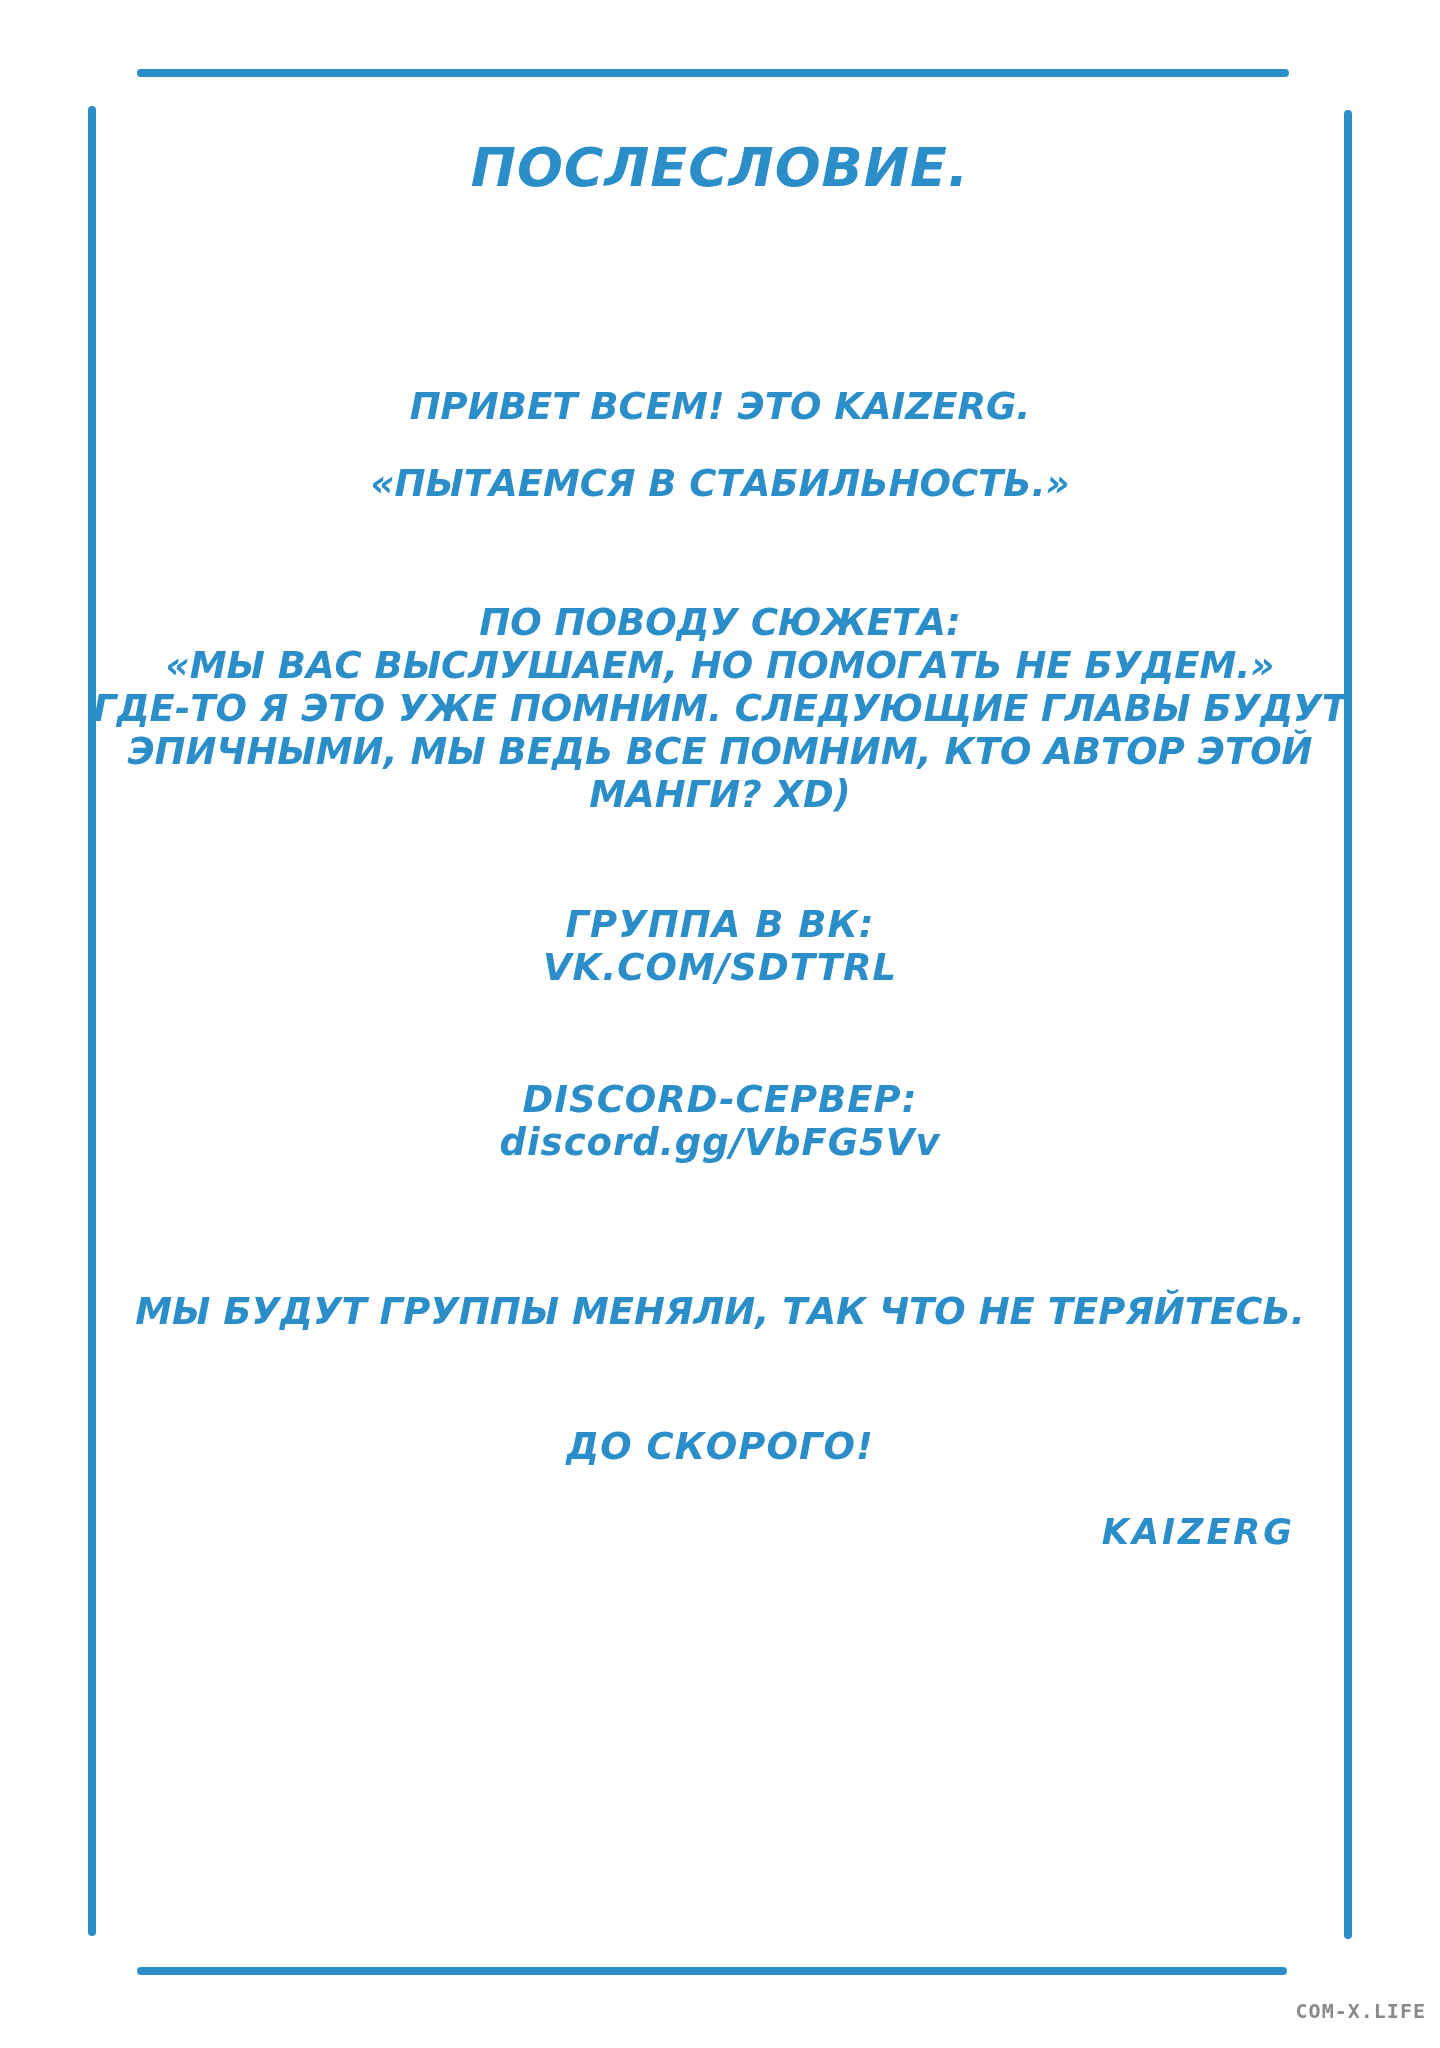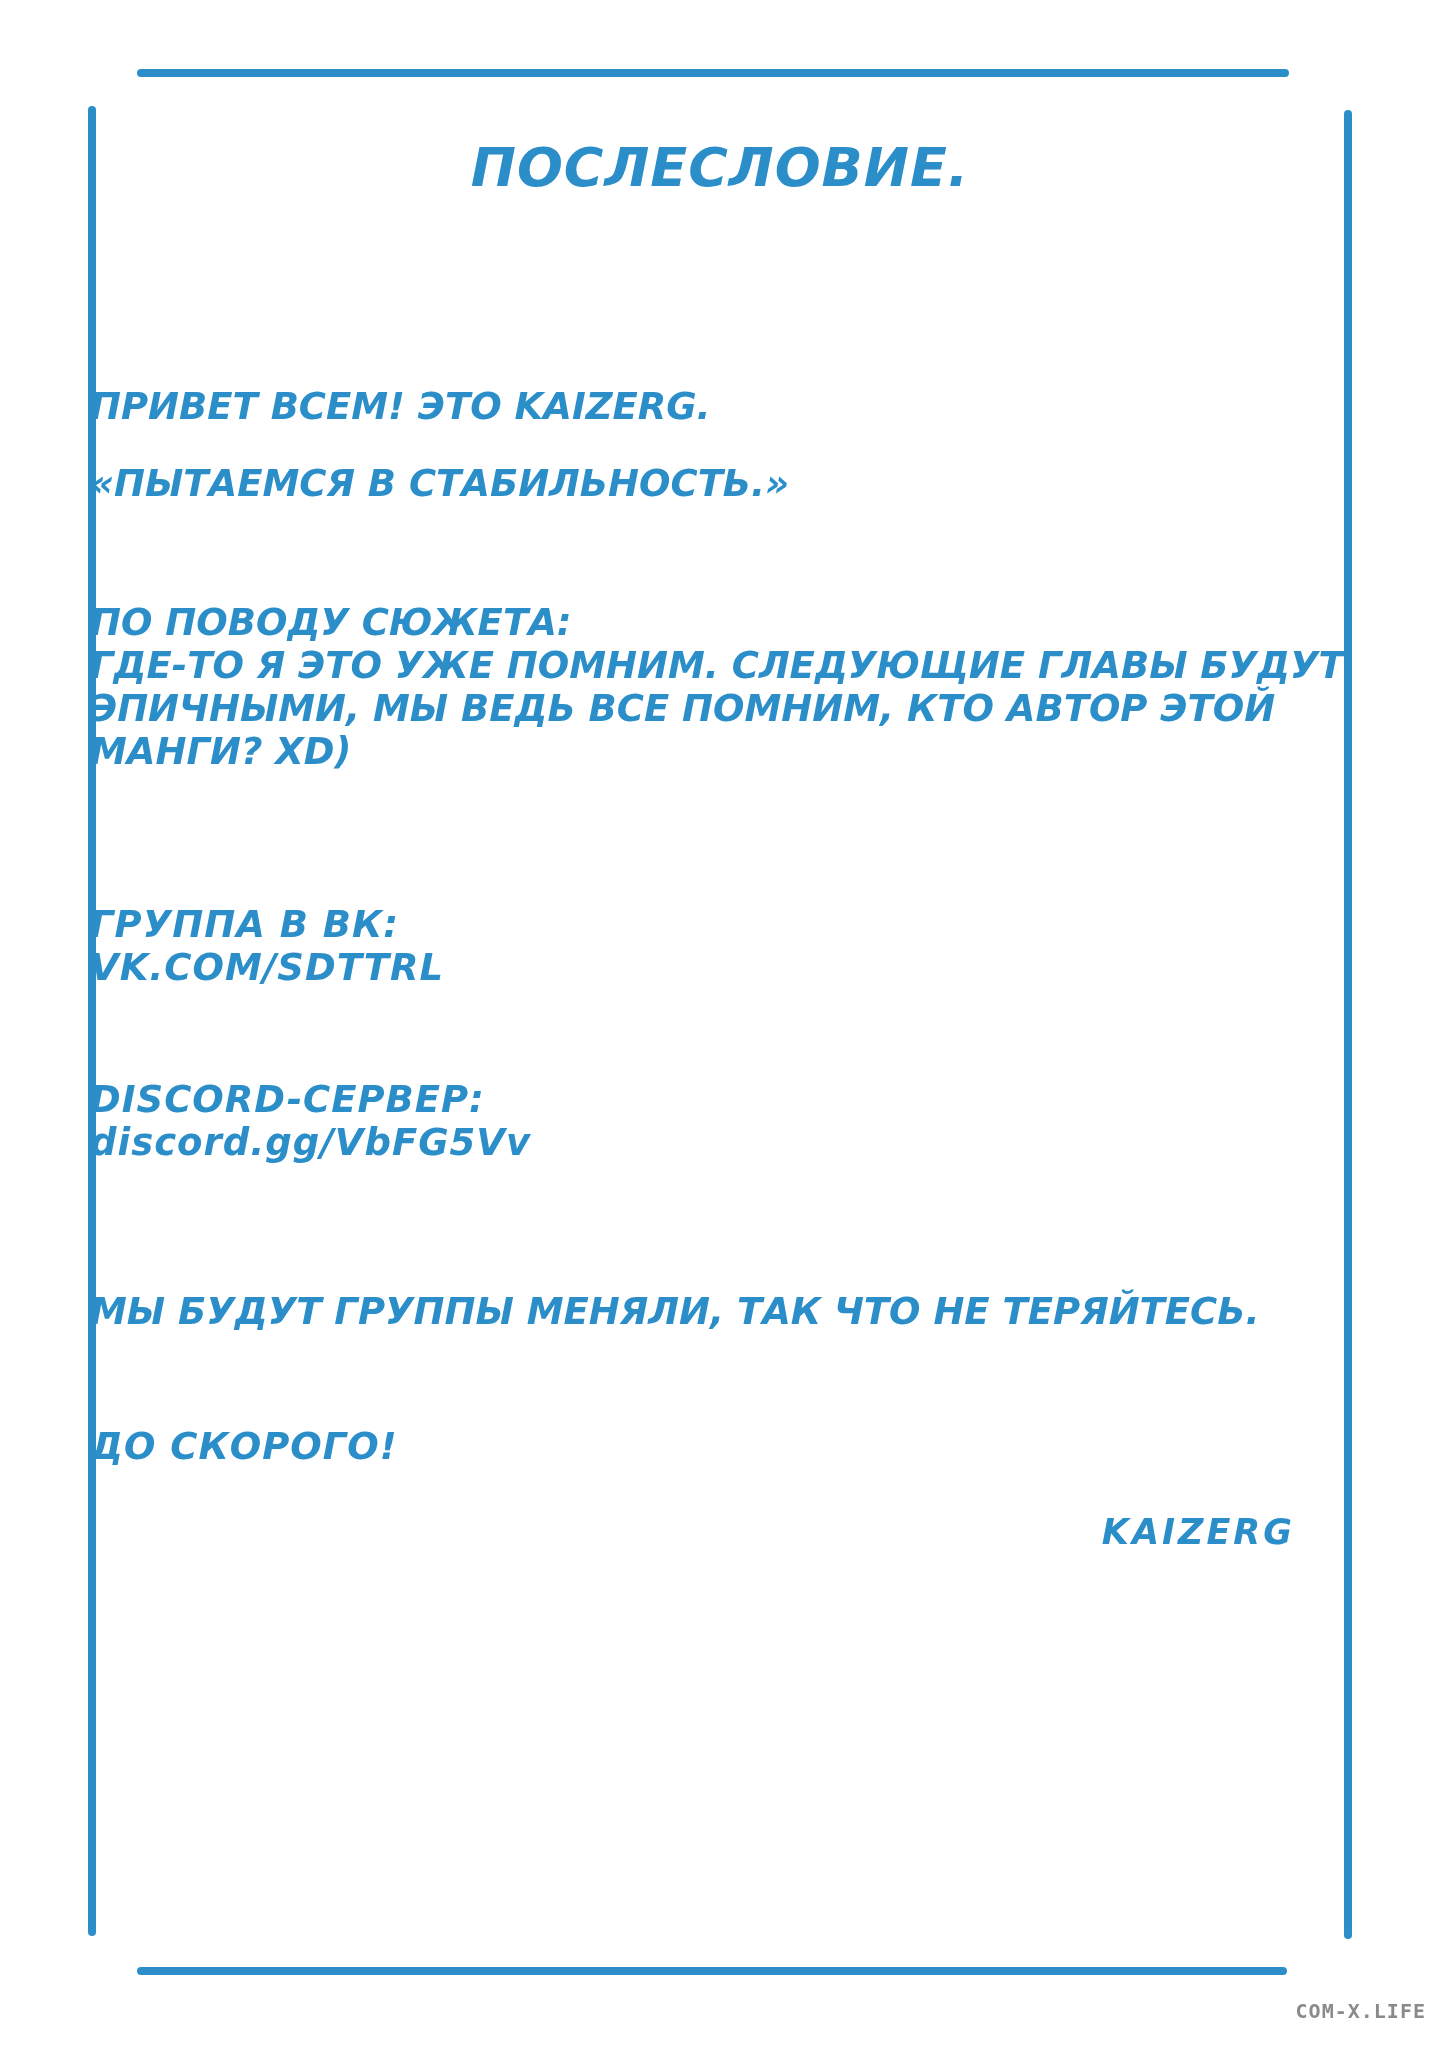--- a/index.html
+++ b/index.html
@@ -47,20 +47,21 @@
     position: absolute;
     left: 90px;
     right: 90px;
     top: 0;
     height: 2004px;
     color: #2b8ec9;
     font-weight: bold;
     font-style: italic;
     font-size: 37px;
     line-height: 43px;
+    text-align: center;
   }
   .para { position: absolute; left: 0; right: 0; }
   .para:nth-child(1) { top: 385px; }
   .para:nth-child(2) { top: 462px; }
   .para:nth-child(3) { top: 601px; }
   .para:nth-child(4) { top: 903px; letter-spacing: 1px; }
   .para:nth-child(5) { top: 1078px; letter-spacing: 1px; }
   .para:nth-child(6) { top: 1290px; }
   .para:nth-child(7) { top: 1425px; letter-spacing: 1px; }
 
@@ -102,20 +103,21 @@
 
   <div class="afterword-body">
       <div class="para">
         <div class="line">ПРИВЕТ ВСЕМ! ЭТО KAIZERG.</div>
       </div>
       <div class="para">
         <div class="line">«ПЫТАЕМСЯ В СТАБИЛЬНОСТЬ.»</div>
       </div>
       <div class="para">
         <div class="line">ПО ПОВОДУ СЮЖЕТА:</div>
+        <div class="line">«МЫ ВАС ВЫСЛУШАЕМ, НО ПОМОГАТЬ НЕ БУДЕМ.»</div>
         <div class="line">ГДЕ-ТО Я ЭТО УЖЕ ПОМНИМ. СЛЕДУЮЩИЕ ГЛАВЫ БУДУТ</div>
         <div class="line">ЭПИЧНЫМИ, МЫ ВЕДЬ ВСЕ ПОМНИМ, КТО АВТОР ЭТОЙ</div>
         <div class="line">МАНГИ? XD)</div>
       </div>
       <div class="para">
         <div class="line">ГРУППА В ВК:</div>
         <div class="line">VK.COM/SDTTRL</div>
       </div>
       <div class="para">
         <div class="line">DISCORD-СЕРВЕР:</div>

